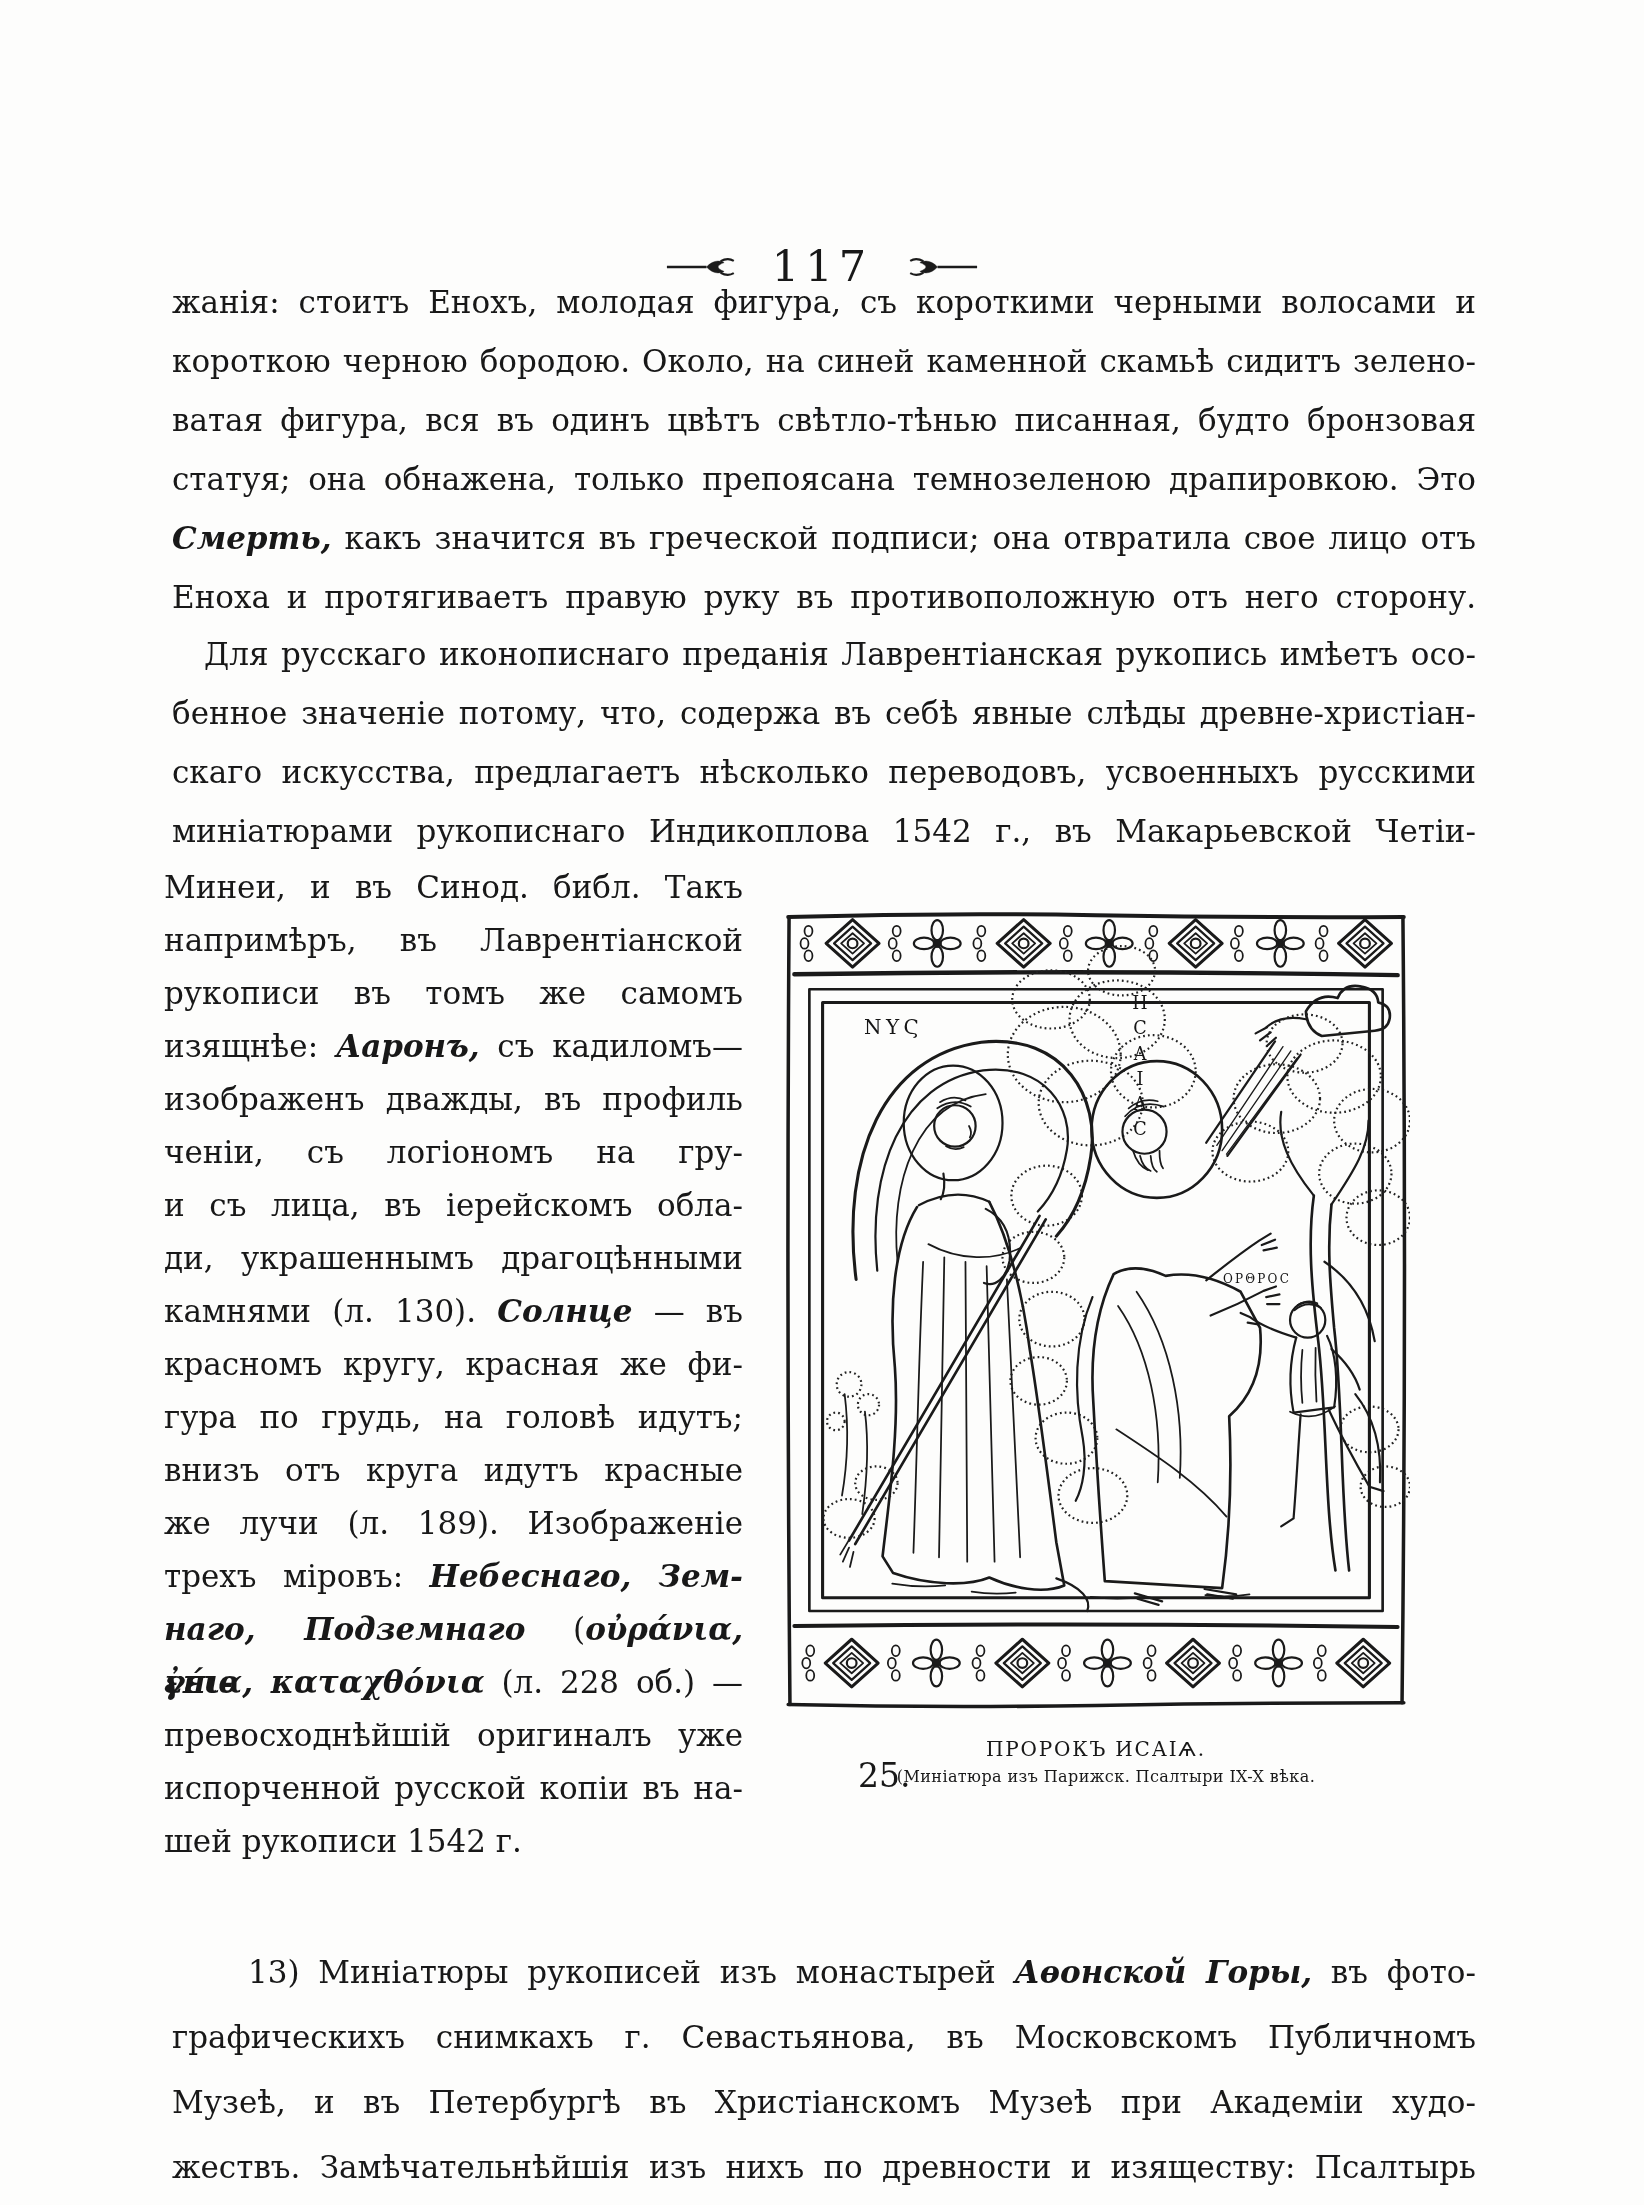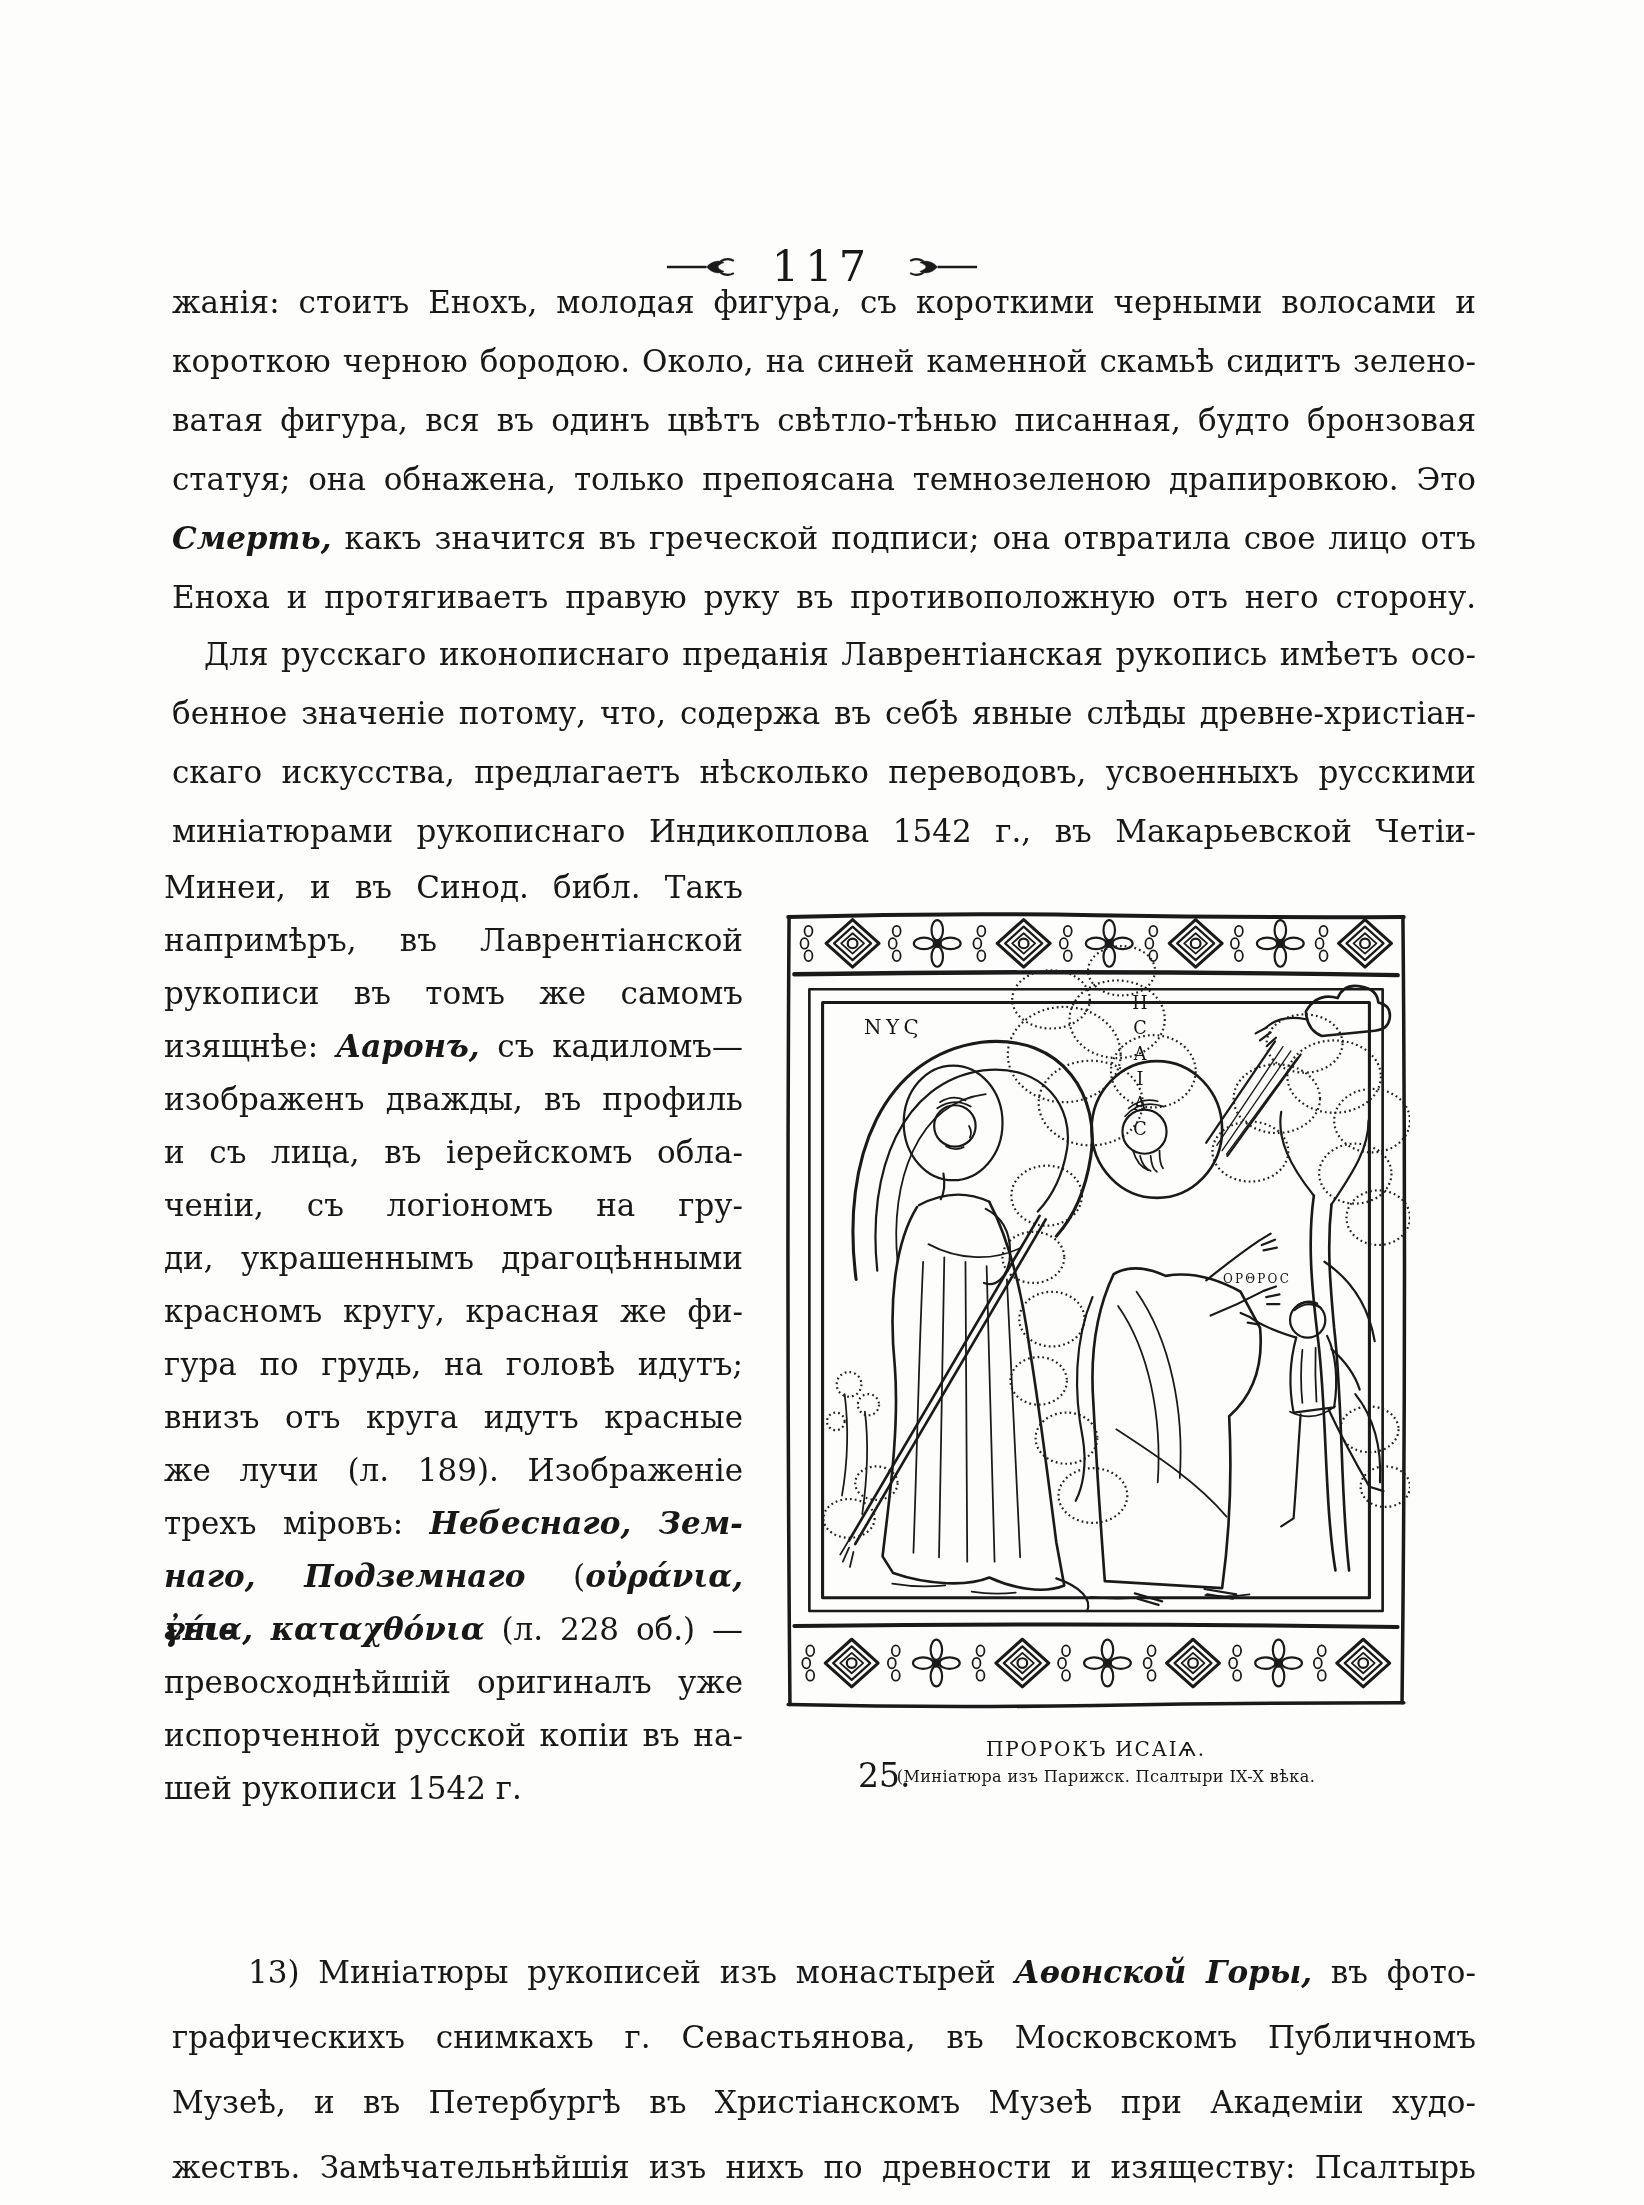--- a/index.html
+++ b/index.html
@@ -106,23 +106,24 @@
   <div class="line"><span>скаго искусства, предлагаетъ нѣсколько переводовъ, усвоенныхъ русскими</span></div>
   <div class="line"><span>миніатюрами рукописнаго Индикоплова 1542 г., въ Макарьевской Четіи-</span></div>
 </div>
 
 <div id="leftcol" class="wraps">
   <div class="line"><span>Минеи, и въ Синод. библ. Такъ</span></div>
   <div class="line"><span>напримѣръ, въ Лаврентіанской</span></div>
   <div class="line"><span>рукописи въ томъ же самомъ</span></div>
   <div class="line"><span>изящнѣе: </span><i>Ааронъ,</i><span> съ кадиломъ—</span></div>
   <div class="line"><span>изображенъ дважды, въ профиль</span></div>
+  <div class="line"><span>ченіи, съ логіономъ на гру-</span></div>
   <div class="line"><span>и съ лица, въ іерейскомъ обла-</span></div>
-  <div class="line"><span>ченіи, съ логіономъ на гру-</span></div>
   <div class="line"><span>ди, украшеннымъ драгоцѣнными</span></div>
+  <div class="line"><span>камнями (л. 130). </span><i>Солнце</i><span> — въ</span></div>
   <div class="line"><span>красномъ кругу, красная же фи-</span></div>
   <div class="line"><span>гура по грудь, на головѣ идутъ;</span></div>
   <div class="line"><span>внизъ отъ круга идутъ красные</span></div>
   <div class="line"><span>же лучи (л. 189). Изображеніе</span></div>
   <div class="line"><span>трехъ міровъ: </span><i>Небеснаго, Зем-</i></div>
   <div class="line"><i>наго, Подземнаго</i><span> (</span><i>οὐράνια, ἐπι-</i></div>
   <div class="line"><i>γέια, καταχθόνια</i><span> (л. 228 об.) —</span></div>
   <div class="line"><span>превосходнѣйшій оригиналъ уже</span></div>
   <div class="line"><span>испорченной русской копіи въ на-</span></div>
   <div class="line lastline"><span>шей рукописи 1542 г.</span></div>

